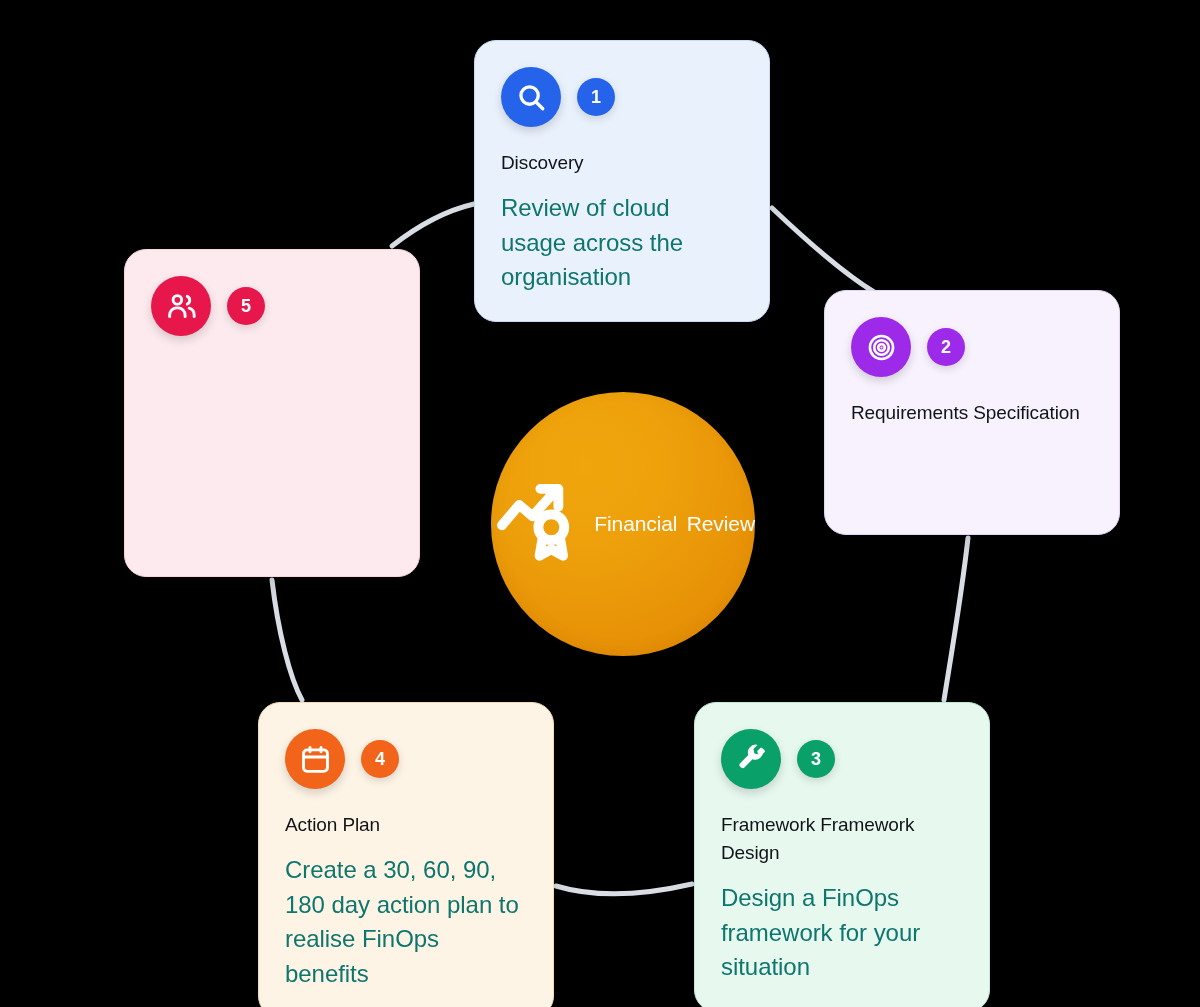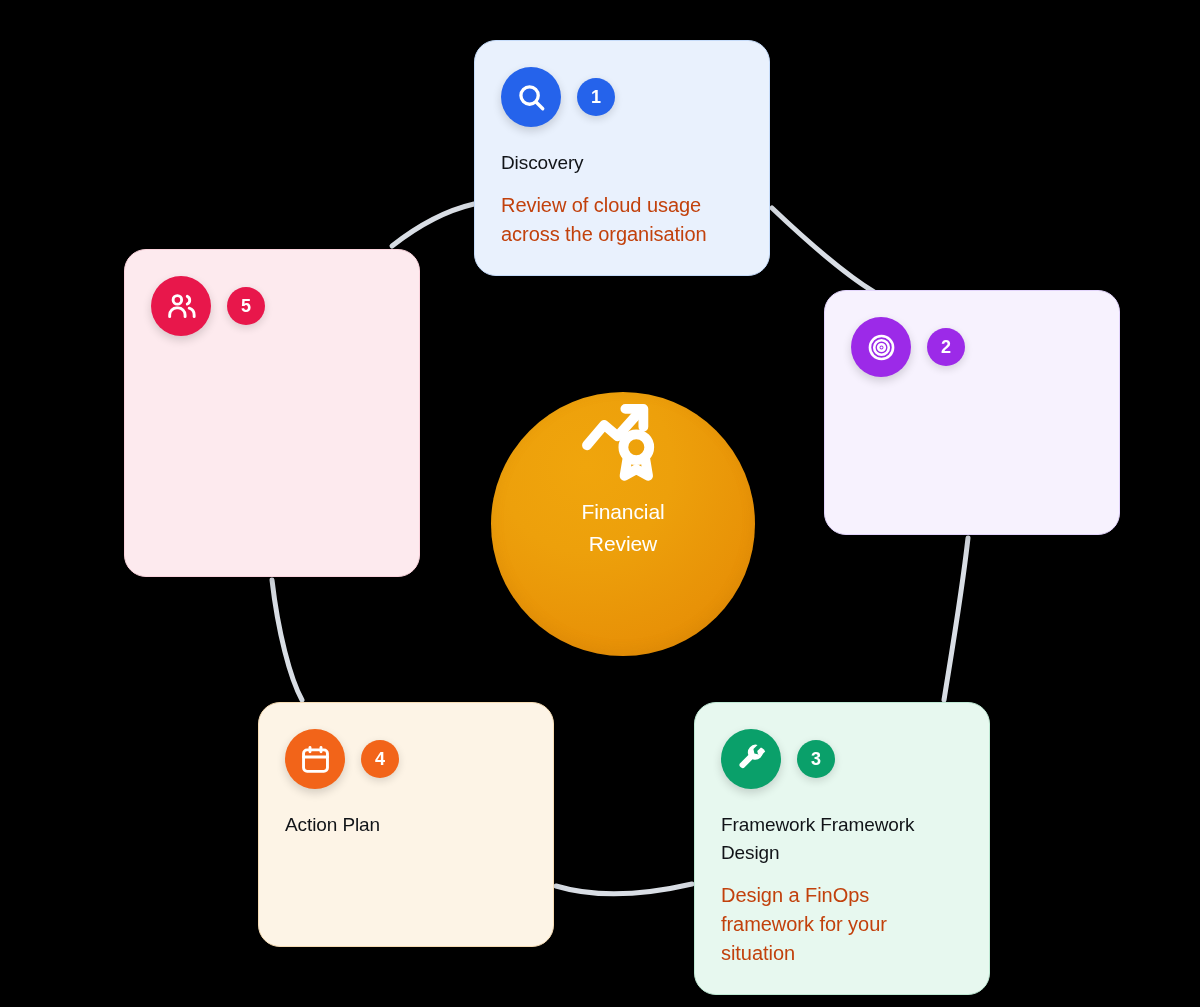--- a/index.html
+++ b/index.html
@@ -76,23 +76,23 @@
   .card-title {
     font-size: 19px;
     font-weight: 400;
     color: #111418;
     line-height: 1.48;
     letter-spacing: -0.1px;
     margin-bottom: 14px;
   }
 
   .card-desc {
-    font-size: 20px;
+    font-size: 24px;
     font-weight: 400;
-    color: #c2410c;
+    color: #0f766e;
     line-height: 1.44;
     letter-spacing: -0.05px;
   }
 
   
   #card-discovery {
     left: 474px; top: 40px; width: 296px; min-height: 230px;
     background: #e9f1fd;
     border: 1.5px solid #c6dcfa;
   }
@@ -118,23 +118,22 @@
   }
 
   
   #hub {
     position: absolute;
     left: 491px; top: 392px;
     width: 264px; height: 264px;
     border-radius: 50%;
     background: radial-gradient(circle at 36% 28%, #f0a50c 0%, #eda00b 34%, #e89207 70%, #e08a04 100%);
     display: flex;
-    flex-direction: column;
-    align-items: center;
-    justify-content: flex-start;
+    align-items: center;
+    justify-content: space-between;
     z-index: 4;
     box-shadow: 0 12px 30px rgba(0,0,0,0.18), inset 0 -4px 14px rgba(160,90,0,0.14);
   }
   #hub svg { width: 94px; height: 94px; display: block; margin-bottom: 10px; }
   #hub .hub-label {
     color: #ffffff;
     font-size: 21px;
     font-weight: 400;
     line-height: 1.5;
     text-align: center;
@@ -189,20 +188,21 @@
       <div class="icon-badge" style="background:#9c2ae8;">
         <svg viewBox="0 0 24 24" fill="none" stroke="#ffffff" stroke-width="1.9">
           <circle cx="12" cy="12" r="8.4"></circle>
           <circle cx="12" cy="12" r="5.3"></circle>
           <circle cx="12" cy="12" r="2.4"></circle>
           <circle cx="12" cy="12" r="0.8" fill="#ffffff" stroke="none"></circle>
         </svg>
       </div>
       <div class="num-badge" style="background:#9c2ae8;">2</div>
     </div>
+    <div class="card-title">Requirements Specification</div>
   </div>
 
   <div class="card" id="card-framework">
     <div class="icon-row">
       <div class="icon-badge" style="background:#0aa06a;">
         <svg viewBox="0 0 24 24" fill="#ffffff" stroke="none">
           <path d="M20.1 5.1a5.6 5.6 0 0 1-7.3 6.7L7.2 17.4a2.2 2.2 0 1 1-3.1-3.1l5.6-5.6A5.6 5.6 0 0 1 16.4 1.4l-3 3 0.7 3.2 3.2 0.7 3-3c0.1 0.3 0.1 0.6-0.2 -0.2z"></path>
           <path d="M18.9 3.2 16.2 5.9l0.55 2.5 2.5 0.55 2.7-2.7a5.6 5.6 0 0 0-3.05-3.05z"></path>
         </svg>
       </div>
@@ -218,20 +218,21 @@
         <svg viewBox="0 0 24 24" fill="none" stroke="#ffffff" stroke-width="2.1" stroke-linecap="round" stroke-linejoin="round">
           <rect x="3.3" y="5.0" width="17.4" height="15.6" rx="2.6"></rect>
           <path d="M3.3 10.2 H20.7"></path>
           <path d="M8.0 3.2 V6.4"></path>
           <path d="M16.0 3.2 V6.4"></path>
         </svg>
       </div>
       <div class="num-badge" style="background:#f26419;">4</div>
     </div>
     <div class="card-title">Action Plan</div>
+    <div class="card-desc">Create a 30, 60, 90, 180 day action plan to realise FinOps benefits</div>
   </div>
 
   <div id="hub">
     <svg viewBox="0 0 24 24" fill="none" stroke="#ffffff" stroke-width="2.5" stroke-linecap="round" stroke-linejoin="round">
       <path d="M2.8 13.6 L7.2 8.4 L10.6 11.3 L16.6 4.6"></path>
       <path d="M12.6 4.3 H17.2 V8.9"></path>
       <circle cx="15.4" cy="14.1" r="3.3"></circle>
       <path d="M13.2 16.6 L12.4 21.4 L15.4 19.7 L18.4 21.4 L17.6 16.6"></path>
     </svg>
     <div class="hub-label">Financial</div>

